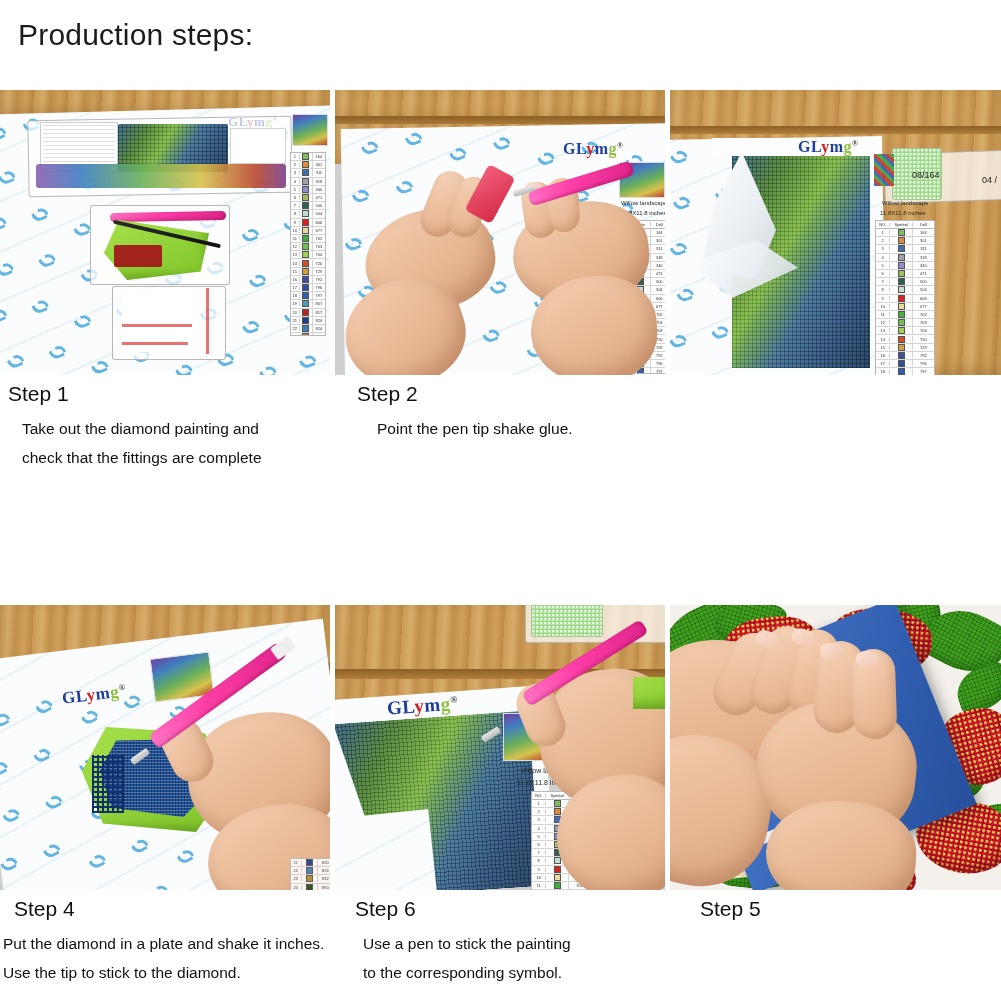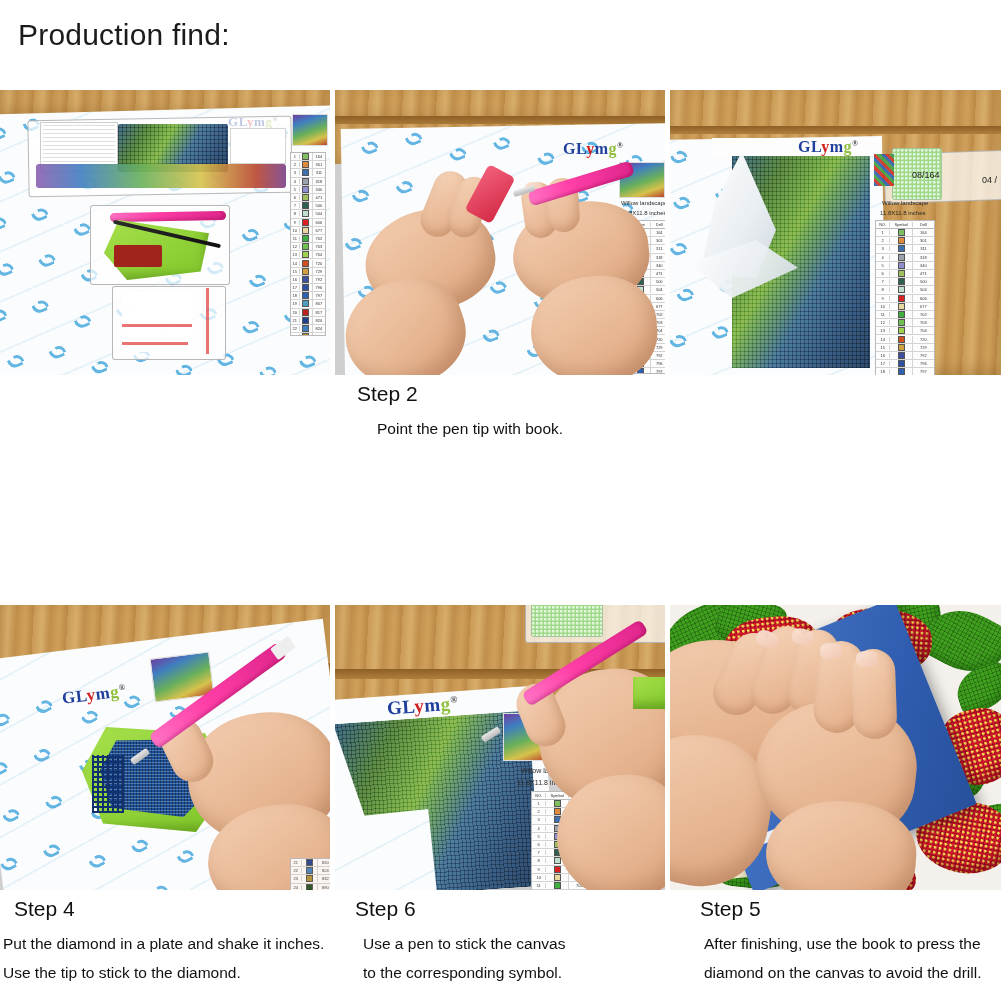--- a/index.html
+++ b/index.html
@@ -345,21 +345,21 @@
   }
   .white-stalk {
     position: absolute;
     background: linear-gradient(100deg,#f7f3de,#e8e0bd);
     border-radius: 3px;
   }
 </style>
 </head>
 <body>
 
-<div class="page-title">Production find:</div>
+<div class="page-title">Production steps:</div>
 
 <div class="steps-grid">
 
   <div class="step-row row-1">
 
     <div class="step-block s1">
       <div class="photo">
         <div class="wood" style="top:0;height:26px;"></div>
         <div class="sheet" style="left:-14px;top:20px;right:-10px;bottom:-8px;transform:rotate(-1.5deg);">
           <div class="swans">
@@ -554,20 +554,23 @@
             </div>
           <div class="crow">
               <span class="c-no">23</span>
               <span class="c-sym"><i class="sw" style="background:#b09030"></i></span>
               <span class="c-dmc">832</span>
             </div>
 
         </div>
         <div class="preview-thumb" style="right:2px;top:24px;width:34px;height:30px;"></div>
       </div>
+      <div class="step-label">Step 1</div>
+      <div class="step-text">Take out the diamond painting and
+check that the fittings are complete</div>
     </div>
 
     <div class="step-block s2">
       <div class="photo">
         <div class="wood" style="top:0;height:34px;"></div>
         <div class="wood-dark" style="top:26px;height:10px;"></div>
         <div class="wood" style="top:34px;height:40px;"></div>
         <div class="sheet" style="left:8px;top:36px;right:-6px;bottom:-10px;transform:rotate(-1deg);">
           <div class="swans">
             <span class="swan" style="left:20px;top:14px;"></span>
@@ -722,21 +725,21 @@
 
         <div class="hand" style="left:178px;top:112px;width:136px;height:104px;transform:rotate(-6deg);"></div>
         <div class="finger" style="left:188px;top:92px;width:32px;height:56px;transform:rotate(-8deg);"></div>
         <div class="finger" style="left:212px;top:88px;width:32px;height:54px;transform:rotate(-4deg);"></div>
         <div class="nail" style="left:190px;top:92px;width:17px;height:13px;"></div>
         <div class="hand" style="left:196px;top:186px;width:126px;height:108px;transform:rotate(-4deg);"></div>
         <div class="pen-pink" style="left:192px;top:86px;width:108px;height:15px;transform:rotate(-17deg);"></div>
         <div class="pen-tip" style="left:178px;top:98px;width:22px;height:6px;transform:rotate(-17deg);"></div>
       </div>
       <div class="step-label">Step 2</div>
-      <div class="step-text">Point the pen tip with book.</div>
+      <div class="step-text">Point the pen tip shake glue.</div>
     </div>
 
     <div class="step-block s3">
       <div class="photo">
         <div class="wood" style="top:0;height:285px;"></div>
         <div class="wood-dark" style="top:36px;height:8px;"></div>
 
         <div class="sheet" style="left:-4px;top:48px;width:218px;height:240px;transform:rotate(-1deg);">
           <div class="swans">
             <span class="swan" style="left:6px;top:12px;"></span>
@@ -1043,21 +1046,21 @@
 
         <div class="hand" style="left:204px;top:64px;width:142px;height:140px;transform:rotate(-4deg);"></div>
         <div class="finger" style="left:186px;top:78px;width:40px;height:64px;transform:rotate(-22deg);"></div>
         <div class="nail" style="left:190px;top:82px;width:20px;height:15px;transform:rotate(-22deg);"></div>
         <div class="hand" style="left:222px;top:170px;width:130px;height:124px;transform:rotate(-4deg);"></div>
         <div class="pen-pink" style="left:180px;top:50px;width:140px;height:16px;transform:rotate(-32deg);"></div>
         <div class="pen-tip" style="left:146px;top:126px;width:20px;height:7px;transform:rotate(-32deg);"></div>
         <div class="tray-green" style="right:-10px;top:72px;width:42px;height:32px;"></div>
       </div>
       <div class="step-label">Step 6</div>
-      <div class="step-text">Use a pen to stick the canvas
+      <div class="step-text">Use a pen to stick the painting
 to the corresponding symbol.</div>
     </div>
 
     <div class="step-block s6">
       <div class="photo">
         <div class="straw-bg"></div>
 
         <div class="leaf" style="left:-10px;top:4px;width:80px;height:54px;transform:rotate(-24deg);"></div>
         <div class="leaf" style="left:48px;top:-6px;width:66px;height:46px;transform:rotate(16deg);"></div>
         <div class="leaf" style="left:198px;top:-8px;width:74px;height:50px;transform:rotate(-12deg);"></div>
@@ -1092,17 +1095,15 @@
         <div class="hand" style="left:-50px;top:130px;width:150px;height:150px;transform:rotate(10deg);"></div>
 
         <div class="hand" style="left:86px;top:96px;width:160px;height:140px;transform:rotate(6deg);"></div>
         <div class="finger" style="left:146px;top:36px;width:46px;height:92px;transform:rotate(6deg);"></div>
         <div class="finger" style="left:182px;top:44px;width:44px;height:90px;transform:rotate(-2deg);"></div>
         <div class="nail" style="left:150px;top:38px;width:22px;height:16px;"></div>
         <div class="nail" style="left:186px;top:46px;width:22px;height:16px;"></div>
         <div class="hand" style="left:96px;top:196px;width:150px;height:110px;transform:rotate(4deg);"></div>
       </div>
       <div class="step-label">Step 5</div>
-      <div class="step-text">After finishing, use the book to press the
-diamond on the canvas to avoid the drill.</div>
     </div>
   </div>
 </div>
 
 </body></html>

